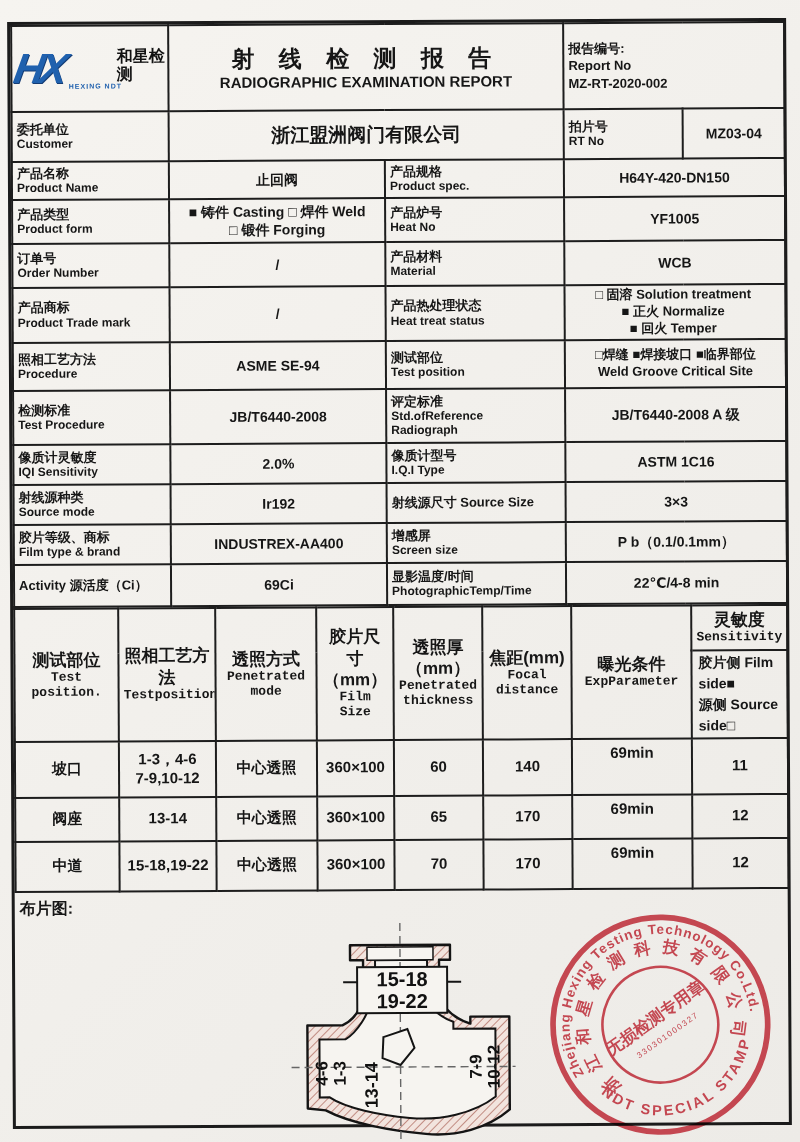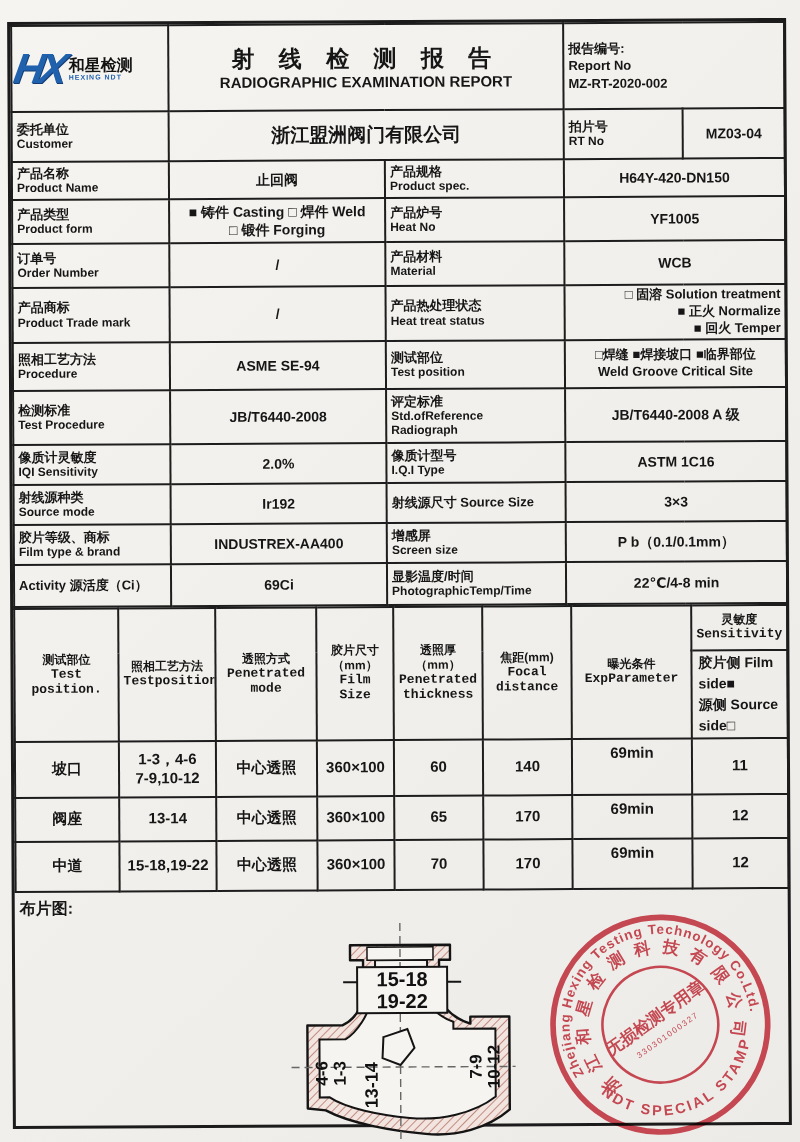--- a/index.html
+++ b/index.html
@@ -13,37 +13,37 @@
     position:absolute;left:10px;top:20px;width:779px;height:1107px;
     border:3px solid #1b1b1b;box-sizing:border-box;background:transparent;
     transform:rotate(-0.3deg);
   }
   table{border-collapse:collapse;table-layout:fixed;width:773px;}
   td,th{border:2px solid #1d1d1d;padding:1px 4px;vertical-align:middle;overflow:hidden;}
   .cn{display:block;font-weight:bold;font-size:13px;line-height:1.25;}
   .en{display:block;font-weight:bold;font-size:12px;line-height:1.15;white-space:pre-line;}
   .lbl{text-align:left;}
   .val{text-align:center;font-weight:bold;font-size:14px;white-space:pre-line;line-height:1.3;}
-  .val.left{text-align:right;padding-left:0;}
+  .val.left{text-align:center;padding-left:0;}
   
   .logo-cell{padding:4px 2px;}
   .logo{display:flex;align-items:center;gap:6px;}
   .logo-hx{font-style:italic;font-weight:900;font-size:42px;line-height:1;color:#2061ae;
     letter-spacing:-5px;transform:skewX(-10deg);text-shadow:1px 1px 0 #143c74;}
   .logo-right{display:flex;flex-direction:column;}
-  .logo-cn{font-weight:bold;font-size:16px;color:#111;line-height:1.1;}
+  .logo-cn{font-weight:bold;font-size:16px;color:#111;line-height:1.1;margin-left:48px;}
   .logo-en{font-weight:bold;font-size:7px;color:#2061ae;letter-spacing:1px;}
   .title-cell{text-align:center;}
   .title-cn{font-size:23px;font-weight:bold;letter-spacing:9px;line-height:1.3;}
   .title-en{font-size:15px;font-weight:bold;letter-spacing:0;}
   .report-cell{vertical-align:middle;}
   .report-cell div{font-weight:bold;font-size:13px;line-height:1.35;}
   
   .exam th{font-weight:bold;background:transparent;}
-  .exam .cn{font-size:12px;text-align:center;}
+  .exam .cn{font-size:17px;text-align:center;}
   .exam .en{font-size:13px;font-weight:bold;font-family:Liberation Mono, monospace;}
   .exam td{font-weight:bold;font-size:15px;text-align:center;white-space:pre-line;line-height:1.25;}
   .exam td.exp{vertical-align:top;padding-top:4px;}
   .sub{font-size:14px;font-weight:bold;text-align:left;white-space:pre-line;line-height:1.5;padding-left:6px;}
   
   .layout-sec{position:relative;width:773px;height:281px;}
   .map-label{position:absolute;left:5px;top:6px;font-weight:bold;font-size:16px;}
   .valve-svg{position:absolute;left:272px;top:26px;}
   .stamp-svg{position:absolute;left:516px;top:6px;mix-blend-mode:multiply;opacity:.9;}
   svg text{font-family:"Liberation Sans","DejaVu Sans",sans-serif;}

